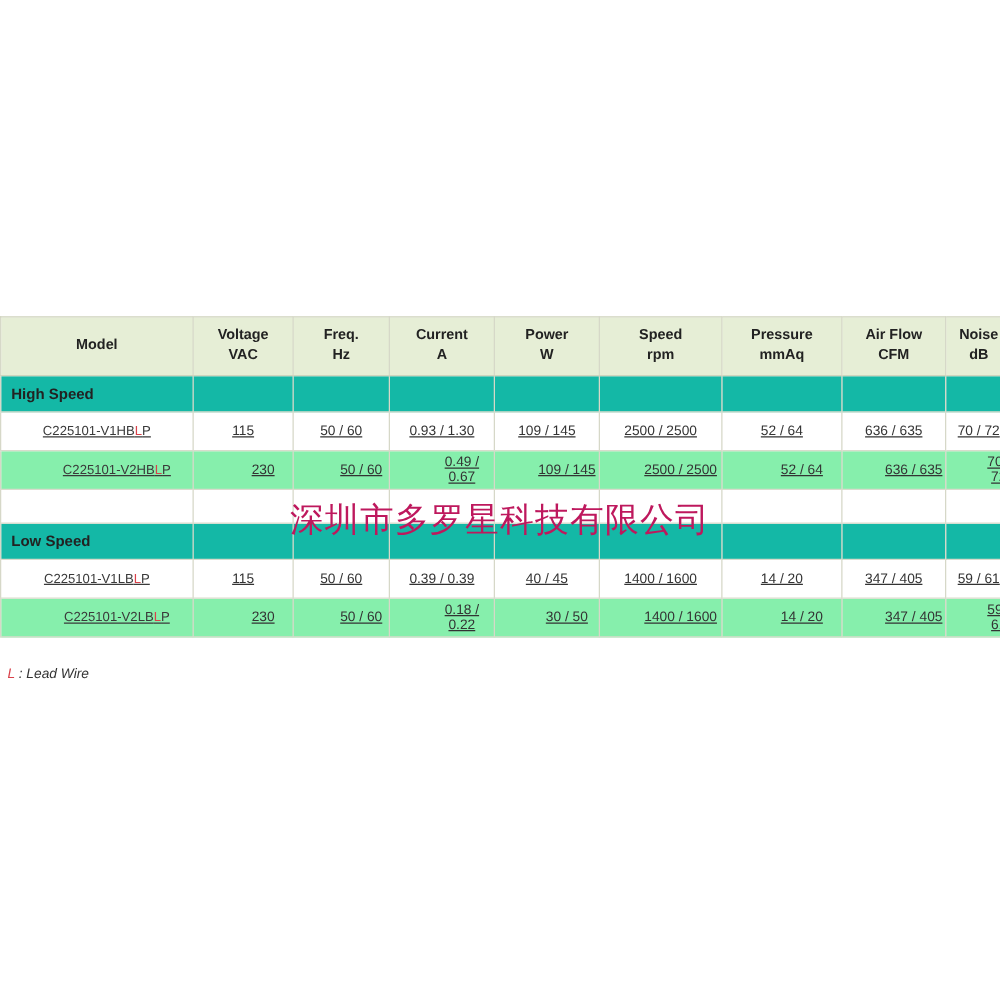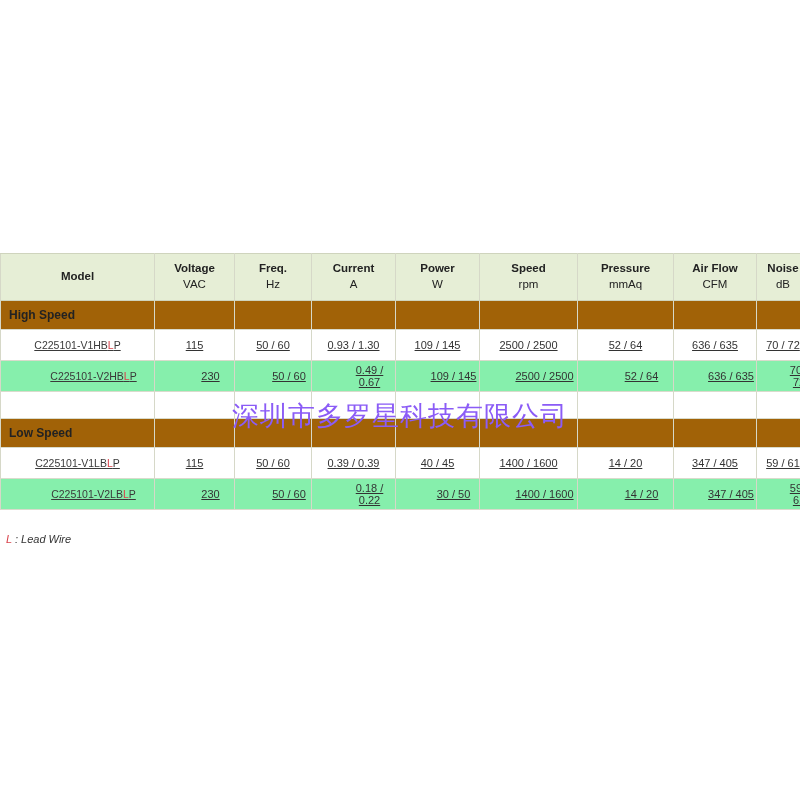--- a/index.html
+++ b/index.html
@@ -45,25 +45,25 @@
     font-weight: bold;
     font-size: 11.5px;
     color: #222222;
     height: 46px;
     line-height: 1.35;
     border-top: 1px solid #cfd4bd;
     border-bottom: 1px solid #cfd4bd;
   }
   table.spec thead th .sub {
     display: block;
-    font-weight: normal;
+    font-weight: bold;
   }
 
   tr.section td {
-    background: #a16207;
+    background: #14b8a6;
     height: 28px;
     font-weight: bold;
     font-size: 12px;
     color: #222222;
   }
   tr.section td.section-label {
     text-align: left;
     padding-left: 8px;
   }
 
@@ -103,21 +103,21 @@
     font-weight: normal;
   }
 
   .watermark {
     position: absolute;
     left: 0;
     top: 398px;
     width: 800px;
     text-align: center;
     font-size: 27px;
-    color: #8b5cf6;
+    color: #be185d;
     letter-spacing: 1px;
     font-family: "DejaVu Sans", sans-serif;
     pointer-events: none;
     white-space: nowrap;
   }
 </style>
 </head>
 <body>
 
 <div class="sheet">

